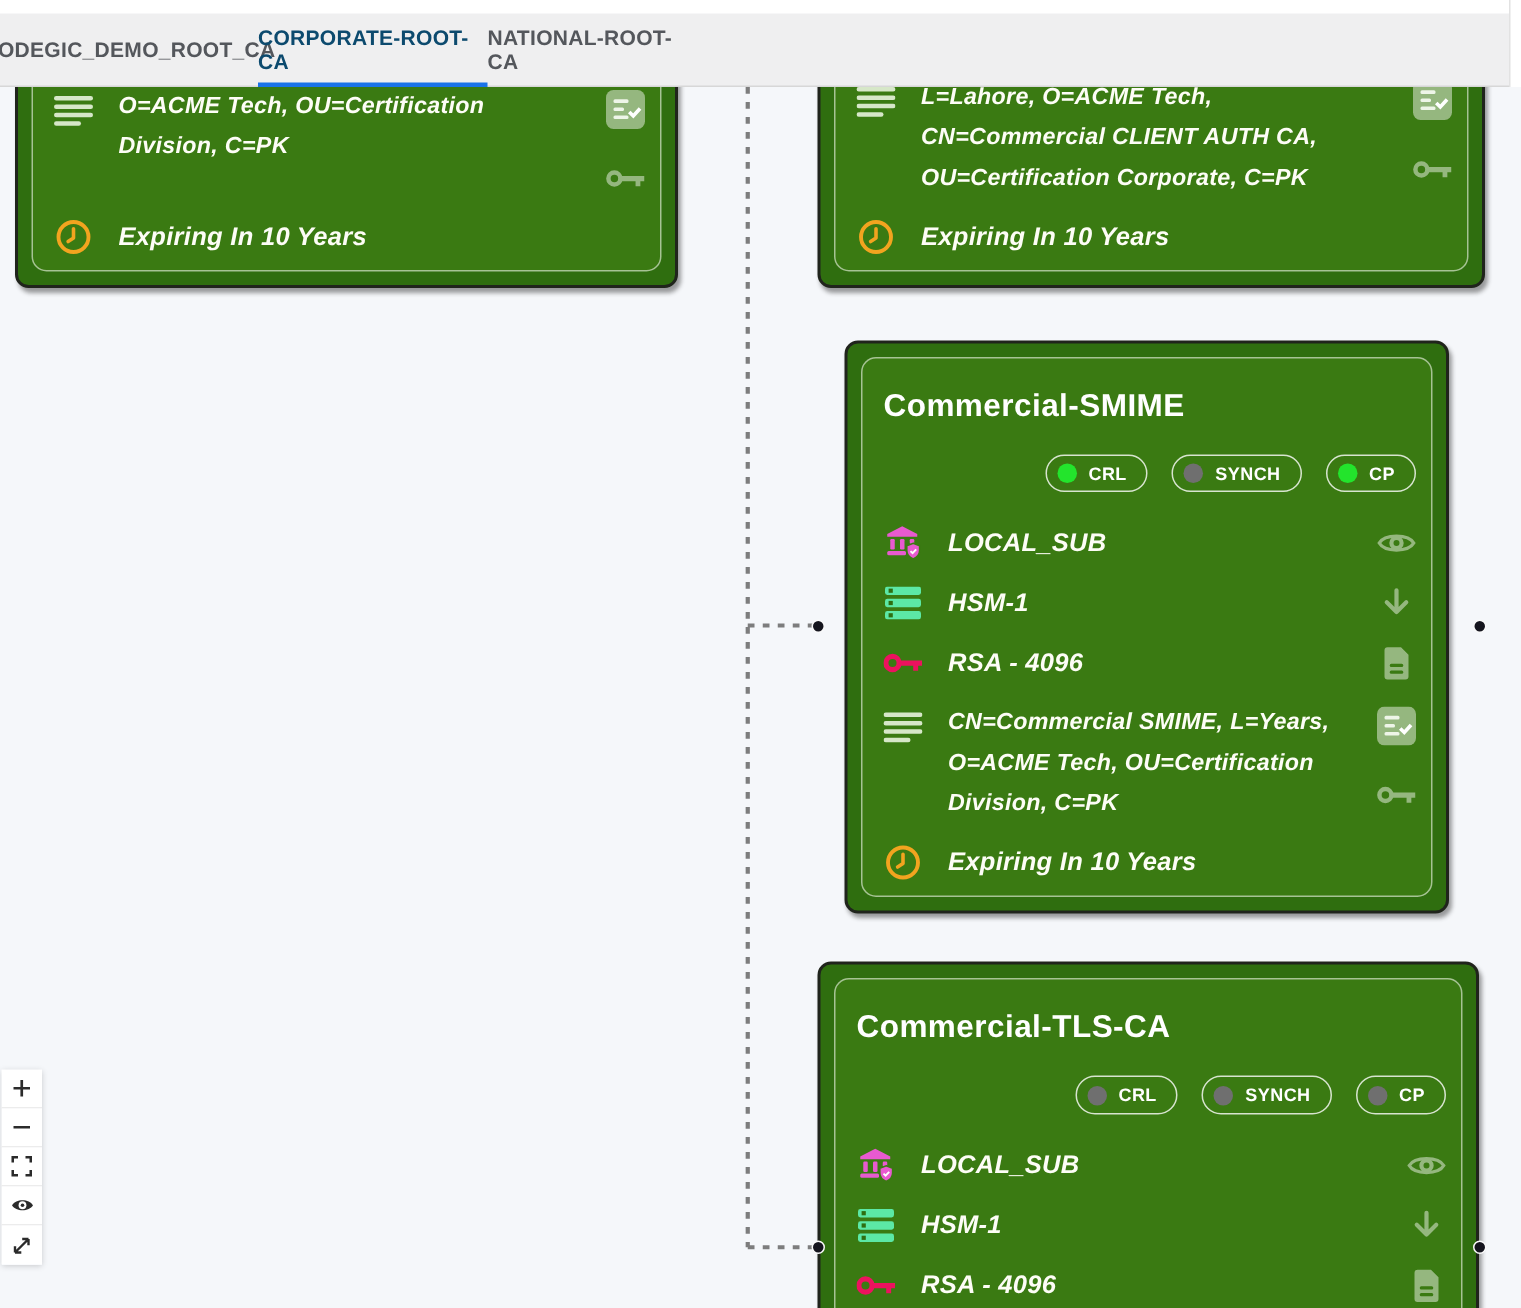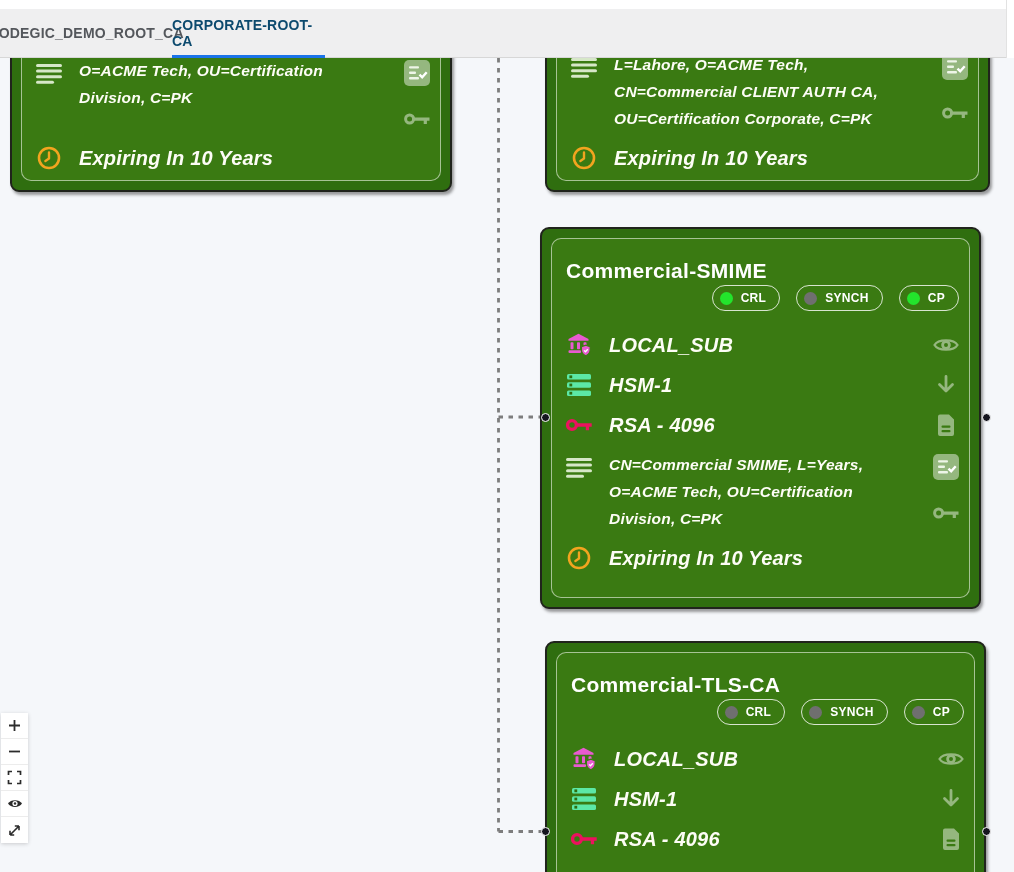--- a/index.html
+++ b/index.html
@@ -25,29 +25,29 @@
     border:1px solid #fafafa;box-sizing:border-box;}
 
   
   .card{position:absolute;background:#2f6e0f;border:2px solid #20241c;border-radius:9px;
     padding:9px;box-sizing:border-box;box-shadow:2px 3px 3px rgba(40,40,40,.45);}
   .card-inner{height:100%;background:#3a7a12;border:1px solid rgba(255,255,255,.55);border-radius:10px;
     padding:0 10px 2px 14px;box-sizing:border-box;display:flex;flex-direction:column;overflow:hidden;}
   .bottom-anchored{justify-content:flex-end;}
   .card-title{margin-top:18px;height:28px;line-height:28px;font-size:21px;font-weight:700;
     color:#ffffff;letter-spacing:.3px;}
-  .badge-row{display:flex;justify-content:flex-end;gap:16px;height:26px;}
+  .badge-row{display:flex;justify-content:flex-end;gap:16px;margin-top:18px;height:26px;}
   .badge{display:flex;align-items:center;gap:8px;border:1px solid rgba(255,255,255,.8);
     border-radius:14px;padding:0 13px 0 7px;color:#fff;font-size:12px;font-weight:700;letter-spacing:.3px;}
   .dot{width:13px;height:13px;border-radius:50%;background:#6f6f6f;}
   .dot[data-status="on"]{background:#23e42c;}
   .rows{margin-top:14px;}
   .icon-row{display:flex;align-items:center;height:40px;}
   .licon{width:26px;display:flex;justify-content:center;margin-right:17px;flex:none;}
-  .row-text{flex:1;color:#fdfdf6;font-size:20px;font-style:italic;font-weight:600;letter-spacing:.2px;}
+  .row-text{flex:1;color:#fdfdf6;font-size:17px;font-style:italic;font-weight:600;letter-spacing:.2px;}
   .ricon{width:26px;height:26px;display:flex;align-items:center;justify-content:center;flex:none;}
   .subject-row{display:flex;margin-top:6px;}
   .subject-row .licon{margin-top:6px;align-self:flex-start;}
   .subject-lines{flex:1;color:#fdfdf6;font-size:15.5px;font-style:italic;font-weight:600;line-height:27px;letter-spacing:.2px;}
   .subject-actions{display:flex;flex-direction:column;justify-content:space-between;height:72px;margin-top:3px;}
   .expiry-row{margin-top:6px;}
 
   
   .controls{position:absolute;left:1px;top:655px;width:27px;box-shadow:0 1px 4px rgba(0,0,0,.18);}
   .ctrl{width:27px;height:26px;display:flex;align-items:center;justify-content:center;
@@ -58,20 +58,23 @@
 <body>
 
 <div class="screen">
 
   <div class="header">
     <div class="tab t1">
       <span>CODEGIC_DEMO_ROOT_CA</span>
     </div>
     <div class="tab t2 active">
       <span>CORPORATE-ROOT-CA</span>
+    </div>
+    <div class="tab t3">
+      <span>NATIONAL-ROOT-CA</span>
     </div>
     <div class="header-gap"></div>
   </div>
 
   <div class="canvas">
 
     <svg class="edges" width="1014" height="814">
       <path class="edge" d="M498.5 0 V773.5"></path>
       <path class="edge" d="M498.5 359 H543"></path>
       <path class="edge" d="M498.5 773.5 H543"></path>
@@ -169,21 +172,21 @@
             <svg width="26" height="26" viewBox="0 0 26 26">
                 <circle cx="13" cy="13" r="10" fill="none" stroke="#f2a41f" stroke-width="2.6"></circle>
                 <path d="M13 7.5V13.6L9.4 16" fill="none" stroke="#f2a41f" stroke-width="2.4" stroke-linecap="round" stroke-linejoin="round"></path>
               </svg>
           </span>
           <span class="row-text">Expiring In 10 Years</span>
         </div>
       </div>
     </div>
 
-    <div class="card" style="left:540px;top:169px;width:441px;height:382px">
+    <div class="card" style="left:563px;top:169px;width:403px;height:382px">
       <div class="card-inner">
         <div class="card-title">Commercial-SMIME</div>
         <div class="badge-row">
           <div class="badge">
             <span class="dot" data-status="on"></span>
             <span>CRL</span>
           </div>
           <div class="badge">
             <span class="dot" data-status="off"></span>
             <span>SYNCH</span>

